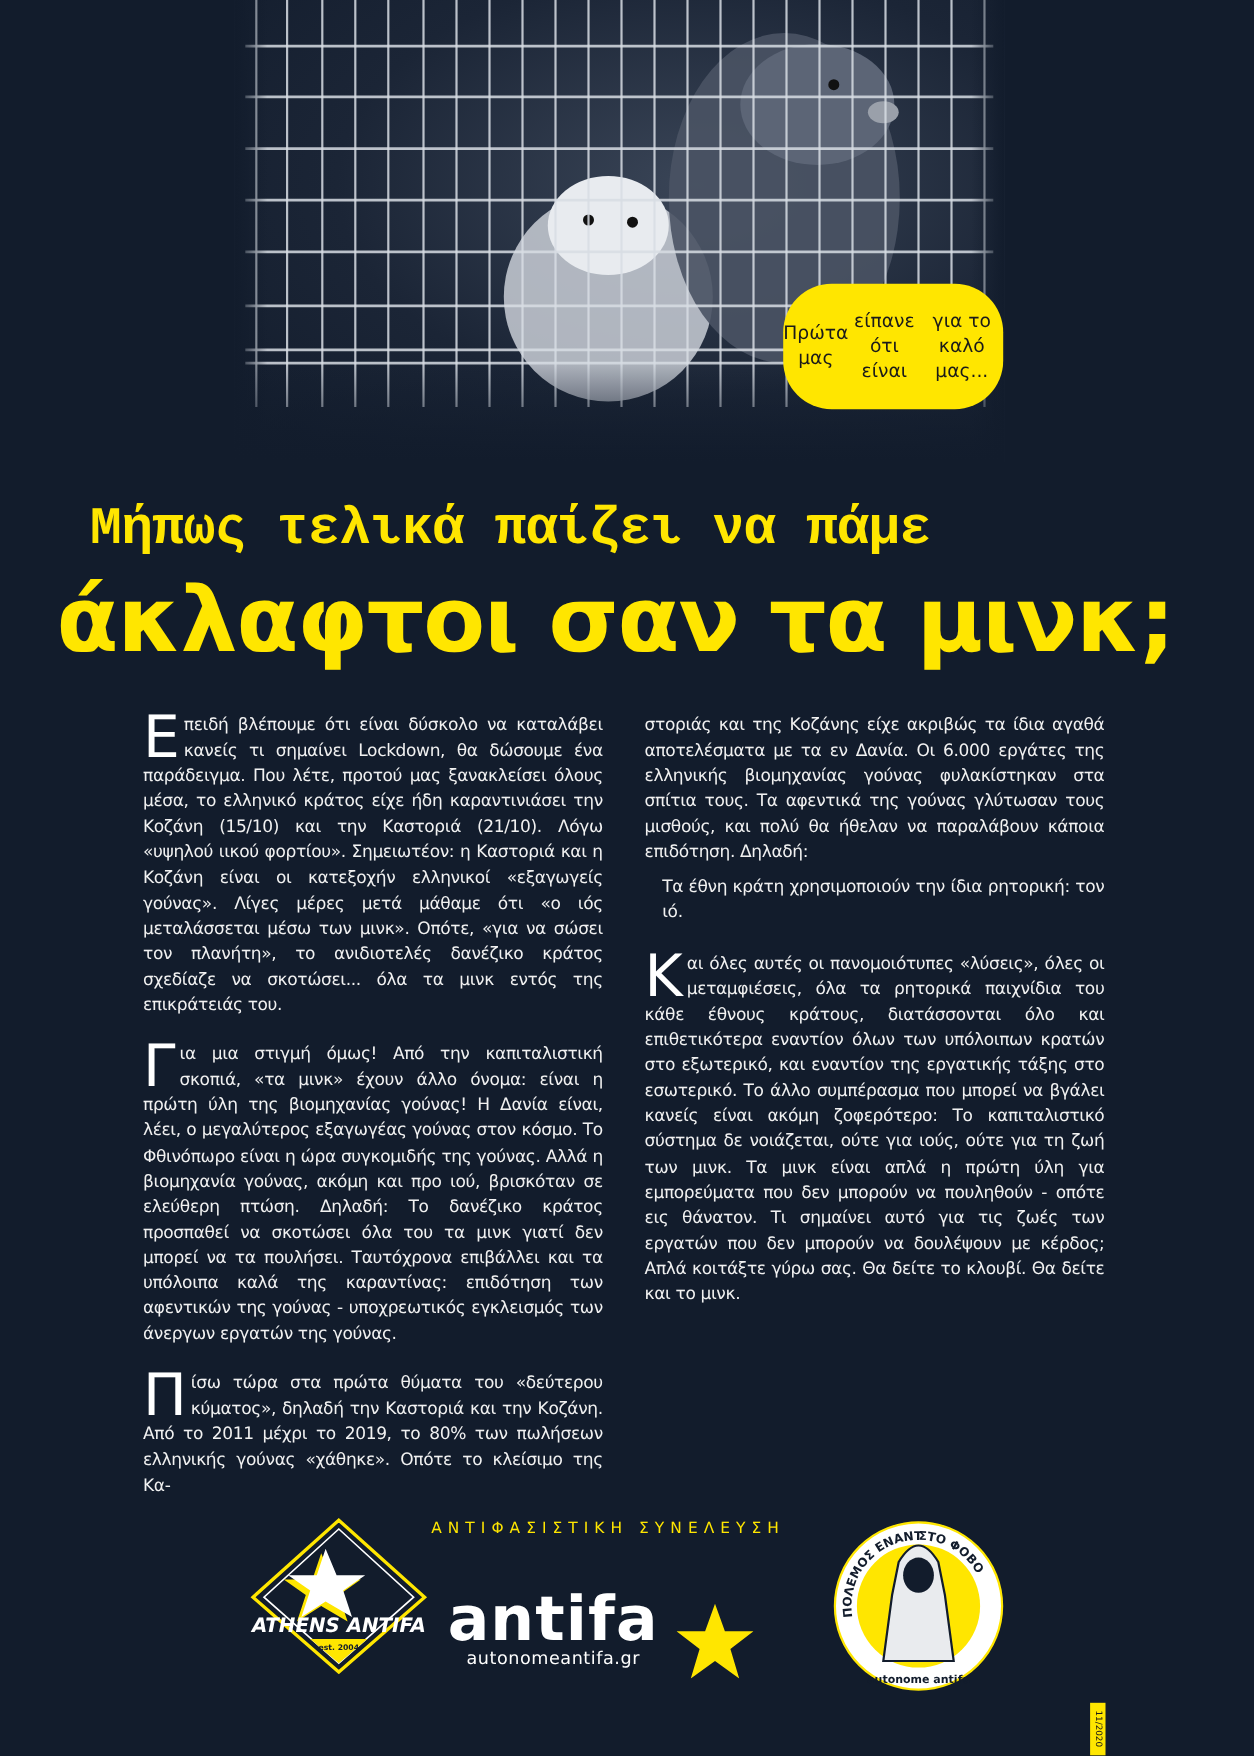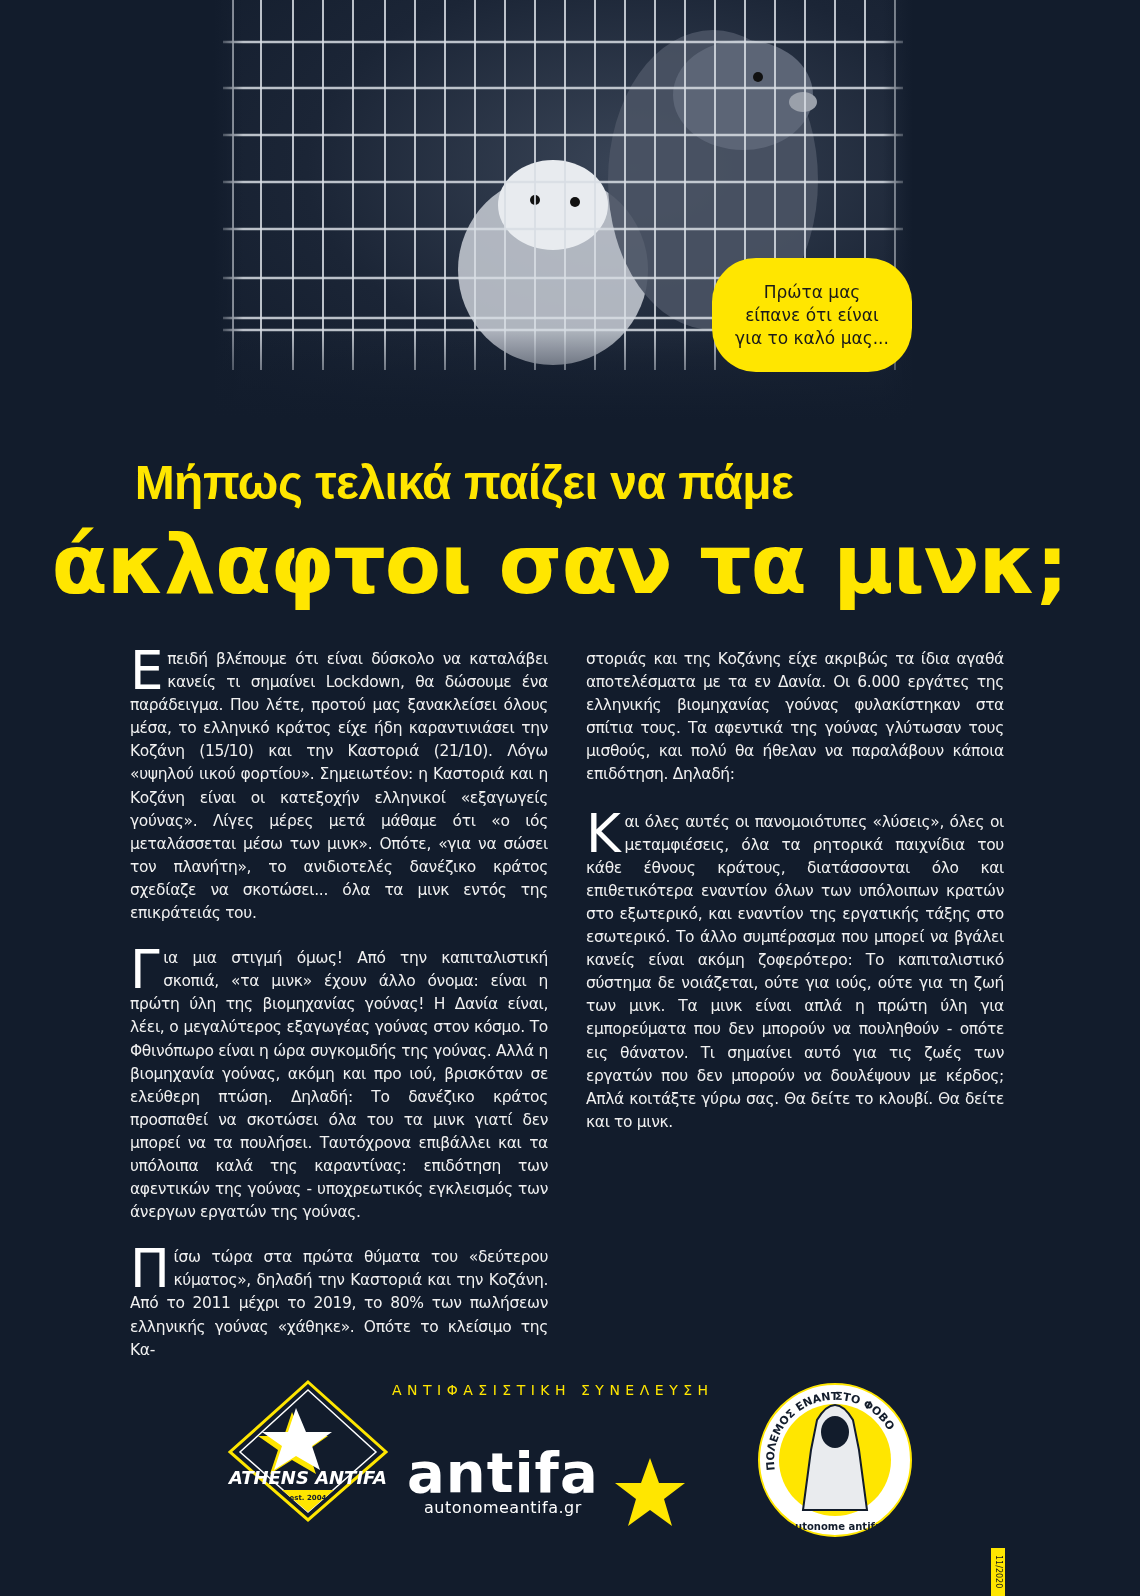--- a/index.html
+++ b/index.html
@@ -20,31 +20,31 @@
     background: linear-gradient(to bottom, rgba(18,28,44,0), #121c2c);
   }
   .photo .edge-l, .photo .edge-r {
     position: absolute; top: 0; bottom: 0; width: 30px;
   }
   .photo .edge-l { left: 0; background: linear-gradient(to right, #121c2c, rgba(18,28,44,0)); }
   .photo .edge-r { right: 0; background: linear-gradient(to left, #121c2c, rgba(18,28,44,0)); }
   .speech {
     position: absolute; left: 712px; top: 258px; width: 200px; height: 114px;
     background: #ffe600; border-radius: 44px;
-    display: flex; flex-direction: column; justify-content: center; align-items: center;
+    display: flex; flex-direction: row; justify-content: center; align-items: center;
     color: #1a1a1a; font-size: 17px; line-height: 23px; text-align: center;
   }
   .speech-tail {
     position: absolute; left: 630px; top: 280px; width: 0; height: 0;
   }
   .headline1 {
     position: absolute; left: 0; width: 928px; top: 455px;
     text-align: center; color: #ffe600; font-weight: bold;
     font-size: 48px; letter-spacing: -0.5px;
-    font-family: Liberation Sans, sans-serif;
+    font-family: Liberation Mono, monospace;
   }
   .headline2 {
     position: absolute; left: 0; width: 1119px; top: 520px;
     text-align: center; color: #ffe600; font-weight: bold;
     font-size: 82px; letter-spacing: -1px; line-height: 90px;
     font-family: "DejaVu Sans", sans-serif;
   }
   .col {
     position: absolute; top: 648px; width: 418px;
     font-size: 15.5px; line-height: 23.1px; text-align: justify;
@@ -168,20 +168,21 @@
     <span class="dropcap">Γ</span><span>ια μια στιγμή όμως! Από την καπιταλιστική σκοπιά, «τα μινκ» έχουν άλλο όνομα: είναι η πρώτη ύλη της βιομηχανίας γούνας! Η Δανία είναι, λέει, ο μεγαλύτερος εξαγωγέας γούνας στον κόσμο. Το Φθινόπωρο είναι η ώρα συγκομιδής της γούνας. Αλλά η βιομηχανία γούνας, ακόμη και προ ιού, βρισκόταν σε ελεύθερη πτώση. Δηλαδή: Το δανέζικο κράτος προσπαθεί να σκοτώσει όλα του τα μινκ γιατί δεν μπορεί να τα πουλήσει. Ταυτόχρονα επιβάλλει και τα υπόλοιπα καλά της καραντίνας: επιδότηση των αφεντικών της γούνας - υποχρεωτικός εγκλεισμός των άνεργων εργατών της γούνας.</span>
   </p>
   <p>
     <span class="dropcap">Π</span><span>ίσω τώρα στα πρώτα θύματα του «δεύτερου κύματος», δηλαδή την Καστοριά και την Κοζάνη. Από το 2011 μέχρι το 2019, το 80% των πωλήσεων ελληνικής γούνας «χάθηκε». Οπότε το κλείσιμο της Κα-</span>
   </p>
 </div>
 
 <div class="col col2">
   <p style="margin-bottom:0">στοριάς και της Κοζάνης είχε ακριβώς τα ίδια αγαθά αποτελέσματα με τα εν Δανία. Οι 6.000 εργάτες της ελληνικής βιομηχανίας γούνας φυλακίστηκαν στα σπίτια τους. Τα αφεντικά της γούνας γλύτωσαν τους μισθούς, και πολύ θα ήθελαν να παραλάβουν κάποια επιδότηση. Δηλαδή:</p>
   <div class="list">
+    <div>Τα έθνη κράτη χρησιμοποιούν την ίδια ρητορική: τον ιό.</div>
   </div>
   <p>
     <span class="dropcap">Κ</span><span>αι όλες αυτές οι πανομοιότυπες «λύσεις», όλες οι μεταμφιέσεις, όλα τα ρητορικά παιχνίδια του κάθε έθνους κράτους, διατάσσονται όλο και επιθετικότερα εναντίον όλων των υπόλοιπων κρατών στο εξωτερικό, και εναντίον της εργατικής τάξης στο εσωτερικό. Το άλλο συμπέρασμα που μπορεί να βγάλει κανείς είναι ακόμη ζοφερότερο: Το καπιταλιστικό σύστημα δε νοιάζεται, ούτε για ιούς, ούτε για τη ζωή των μινκ. Τα μινκ είναι απλά η πρώτη ύλη για εμπορεύματα που δεν μπορούν να πουληθούν - οπότε εις θάνατον. Τι σημαίνει αυτό για τις ζωές των εργατών που δεν μπορούν να δουλέψουν με κέρδος; Απλά κοιτάξτε γύρω σας. Θα δείτε το κλουβί. Θα δείτε και το μινκ.</span>
   </p>
 </div>
 
 <div class="footer">
   <svg class="badge-left" viewBox="0 0 164 142">
     <polygon points="82,2 160,72 82,140 4,72" fill="none" stroke="#ffe600" stroke-width="3"></polygon>
     <polygon points="82,10 150,72 82,132 14,72" fill="none" stroke="#ffffff" stroke-width="1.5"></polygon>

